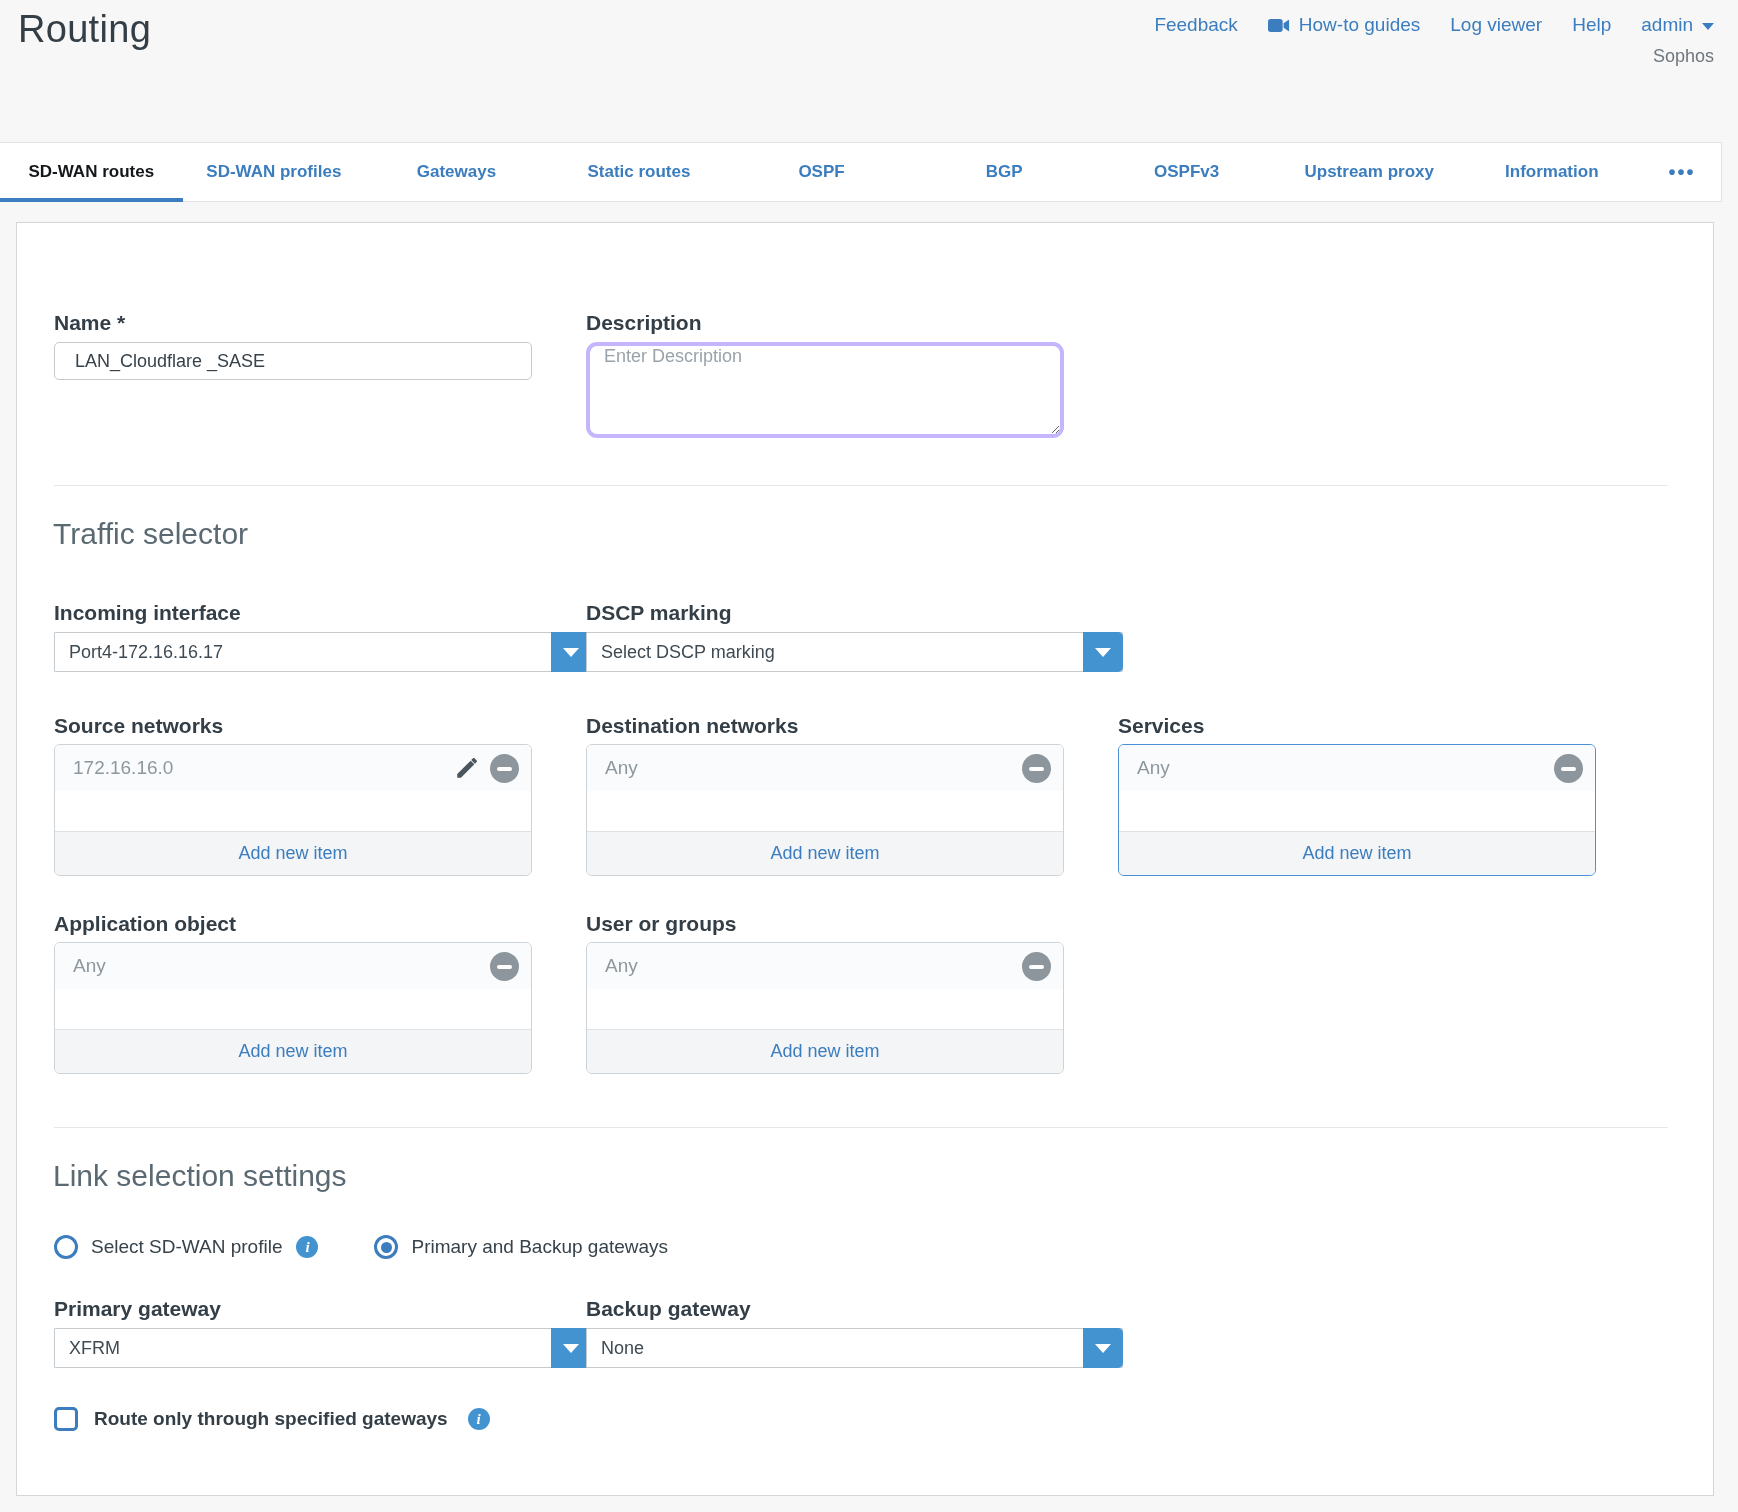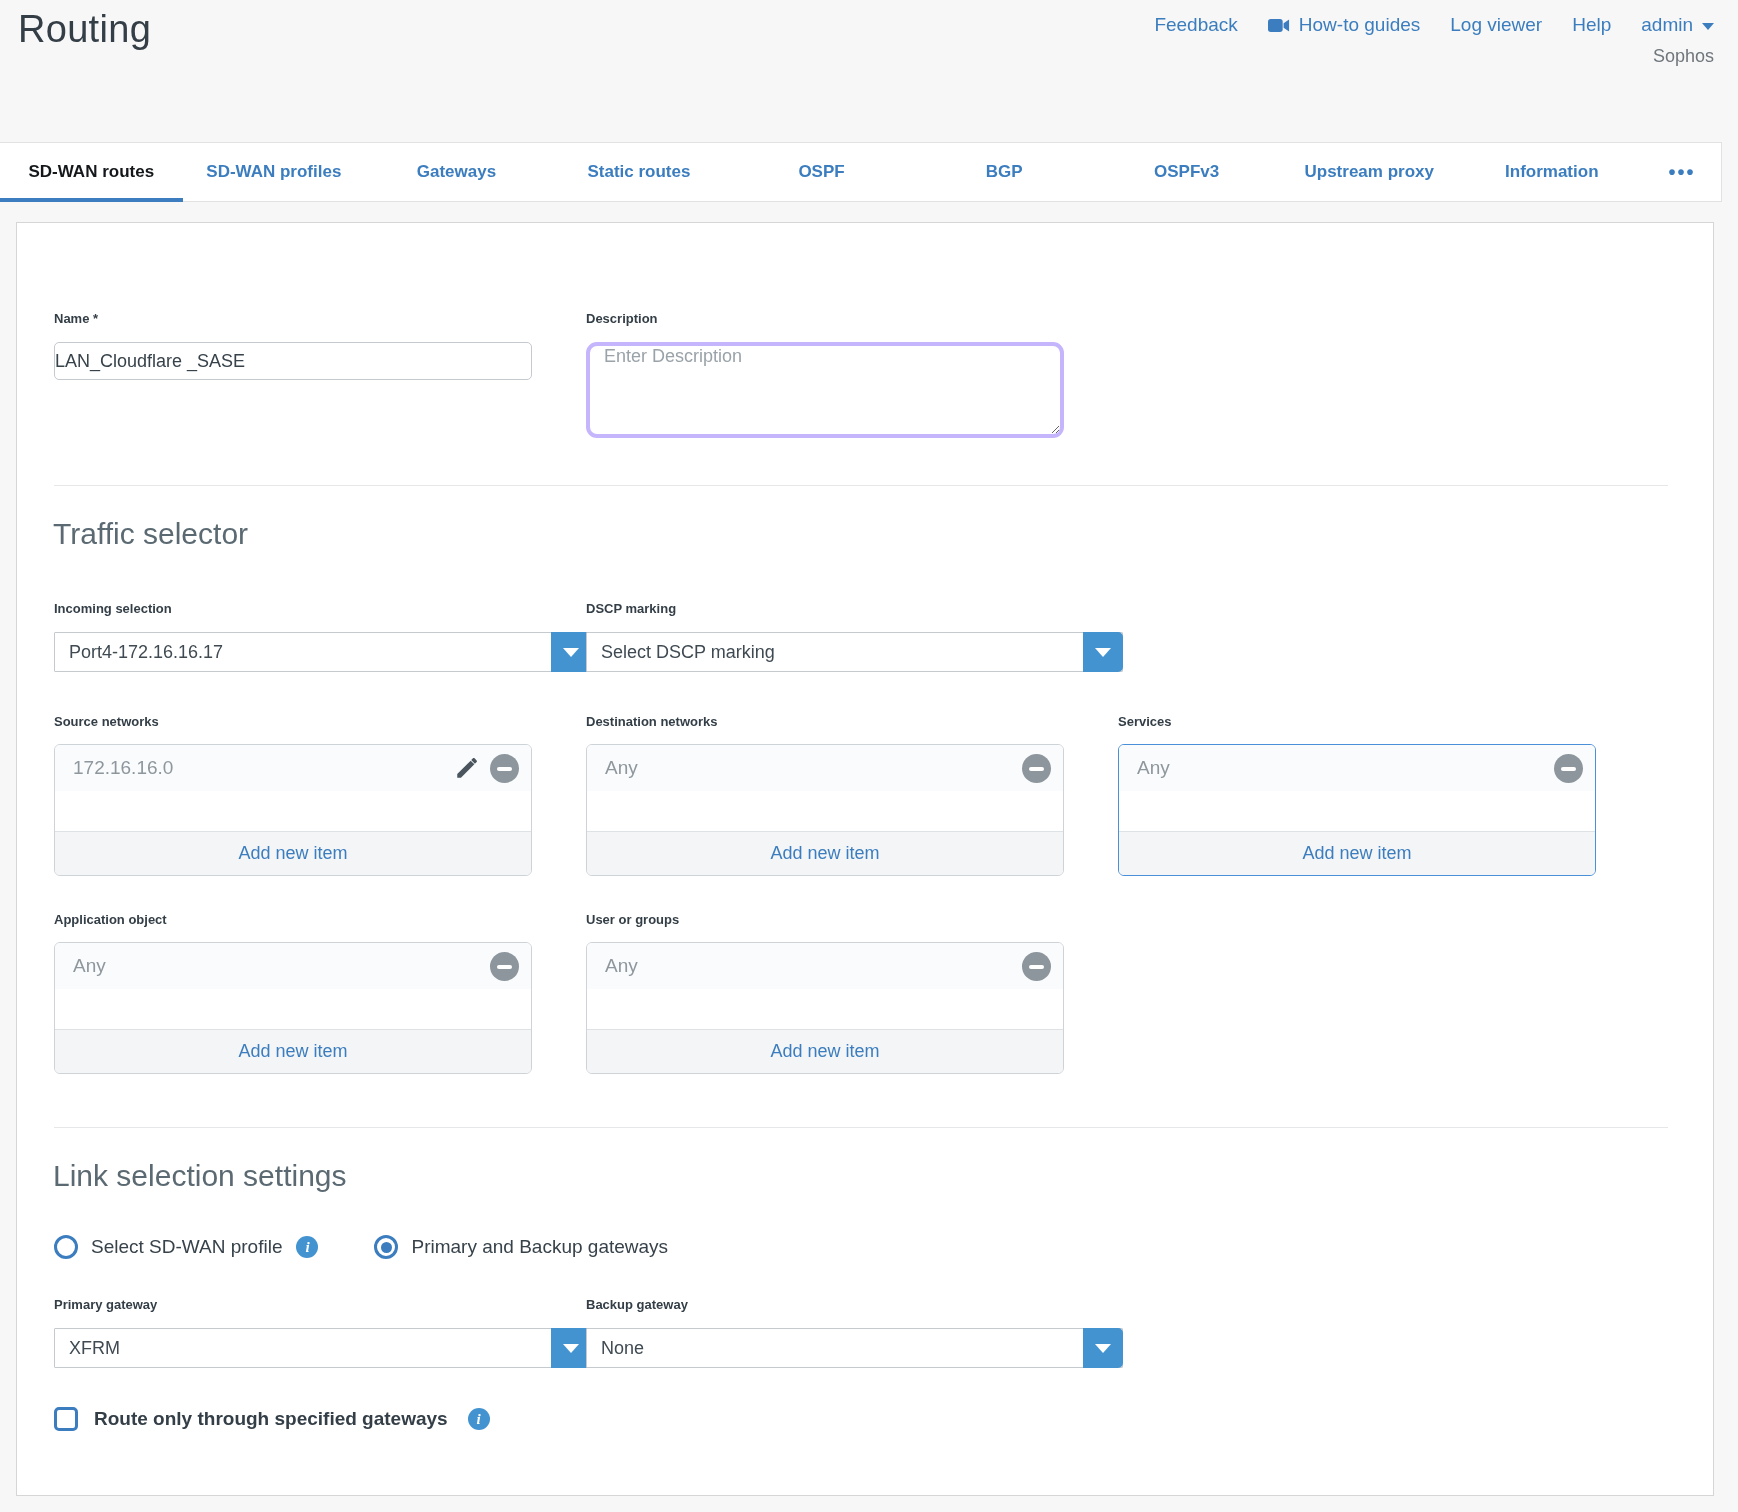--- a/index.html
+++ b/index.html
@@ -53,28 +53,28 @@
     width:78px; display:flex; align-items:center; justify-content:center;
     color:#3b7dbe; font-size:20px; font-weight:700; letter-spacing:2px; cursor:pointer;
   }
 
   
   .card {
     position:absolute; left:16px; top:222px; width:1698px; height:1274px;
     background:#fff; border:1px solid #d6d6d6;
   }
 
-  .f-label { position:absolute; font-size:13px; font-weight:700; color:#333e47; white-space:nowrap; }
+  .f-label { position:absolute; font-size:21px; font-weight:700; color:#333e47; white-space:nowrap; }
   .section-heading { position:absolute; font-size:30px; font-weight:400; color:#5b6a72; }
   .divider { position:absolute; left:37px; width:1614px; height:1px; background:#e5e7e9; }
 
   .text-input {
     position:absolute; width:478px; height:38px;
     border:1px solid #c5cacf; border-radius:5px; background:#fff;
-    padding:0 0; font-size:18px; color:#37424a;
+    padding:0 20px; font-size:18px; color:#37424a;
     font-family:"Liberation Sans", sans-serif; outline:none;
   }
   .textarea {
     position:absolute; width:478px; height:96px;
     border:4px solid #c4b5fd; border-radius:11px; background:#fff;
     padding:0 14px; font-size:18px; color:#37424a;
     font-family:"Liberation Sans", sans-serif; resize:both; outline:none;
   }
   .textarea::placeholder { color:#9aa3a9; }
 
@@ -195,21 +195,21 @@
   <div class="f-label" style="left:37px; top:88px;">Name *</div>
   <input class="text-input" style="left: 37px; top: 119px;" value="LAN_Cloudflare _SASE">
 
   <div class="f-label" style="left:569px; top:88px;">Description</div>
   <textarea class="textarea" style="left: 569px; top: 119px;" placeholder="Enter Description"></textarea>
 
   <div class="divider" style="top:262px;"></div>
 
   <div class="section-heading" style="left:36px; top:294px;">Traffic selector</div>
 
-  <div class="f-label" style="left:37px; top:378px;">Incoming selection</div>
+  <div class="f-label" style="left:37px; top:378px;">Incoming interface</div>
   <div class="select" style="left:37px; top:409px;">
     <span class="val">Port4-172.16.16.17</span>
     <span class="dd-btn">
         <span class="dd-caret"></span>
       </span>
   </div>
 
   <div class="f-label" style="left:569px; top:378px;">DSCP marking</div>
   <div class="select" style="left:569px; top:409px;">
     <span class="val">Select DSCP marking</span>

